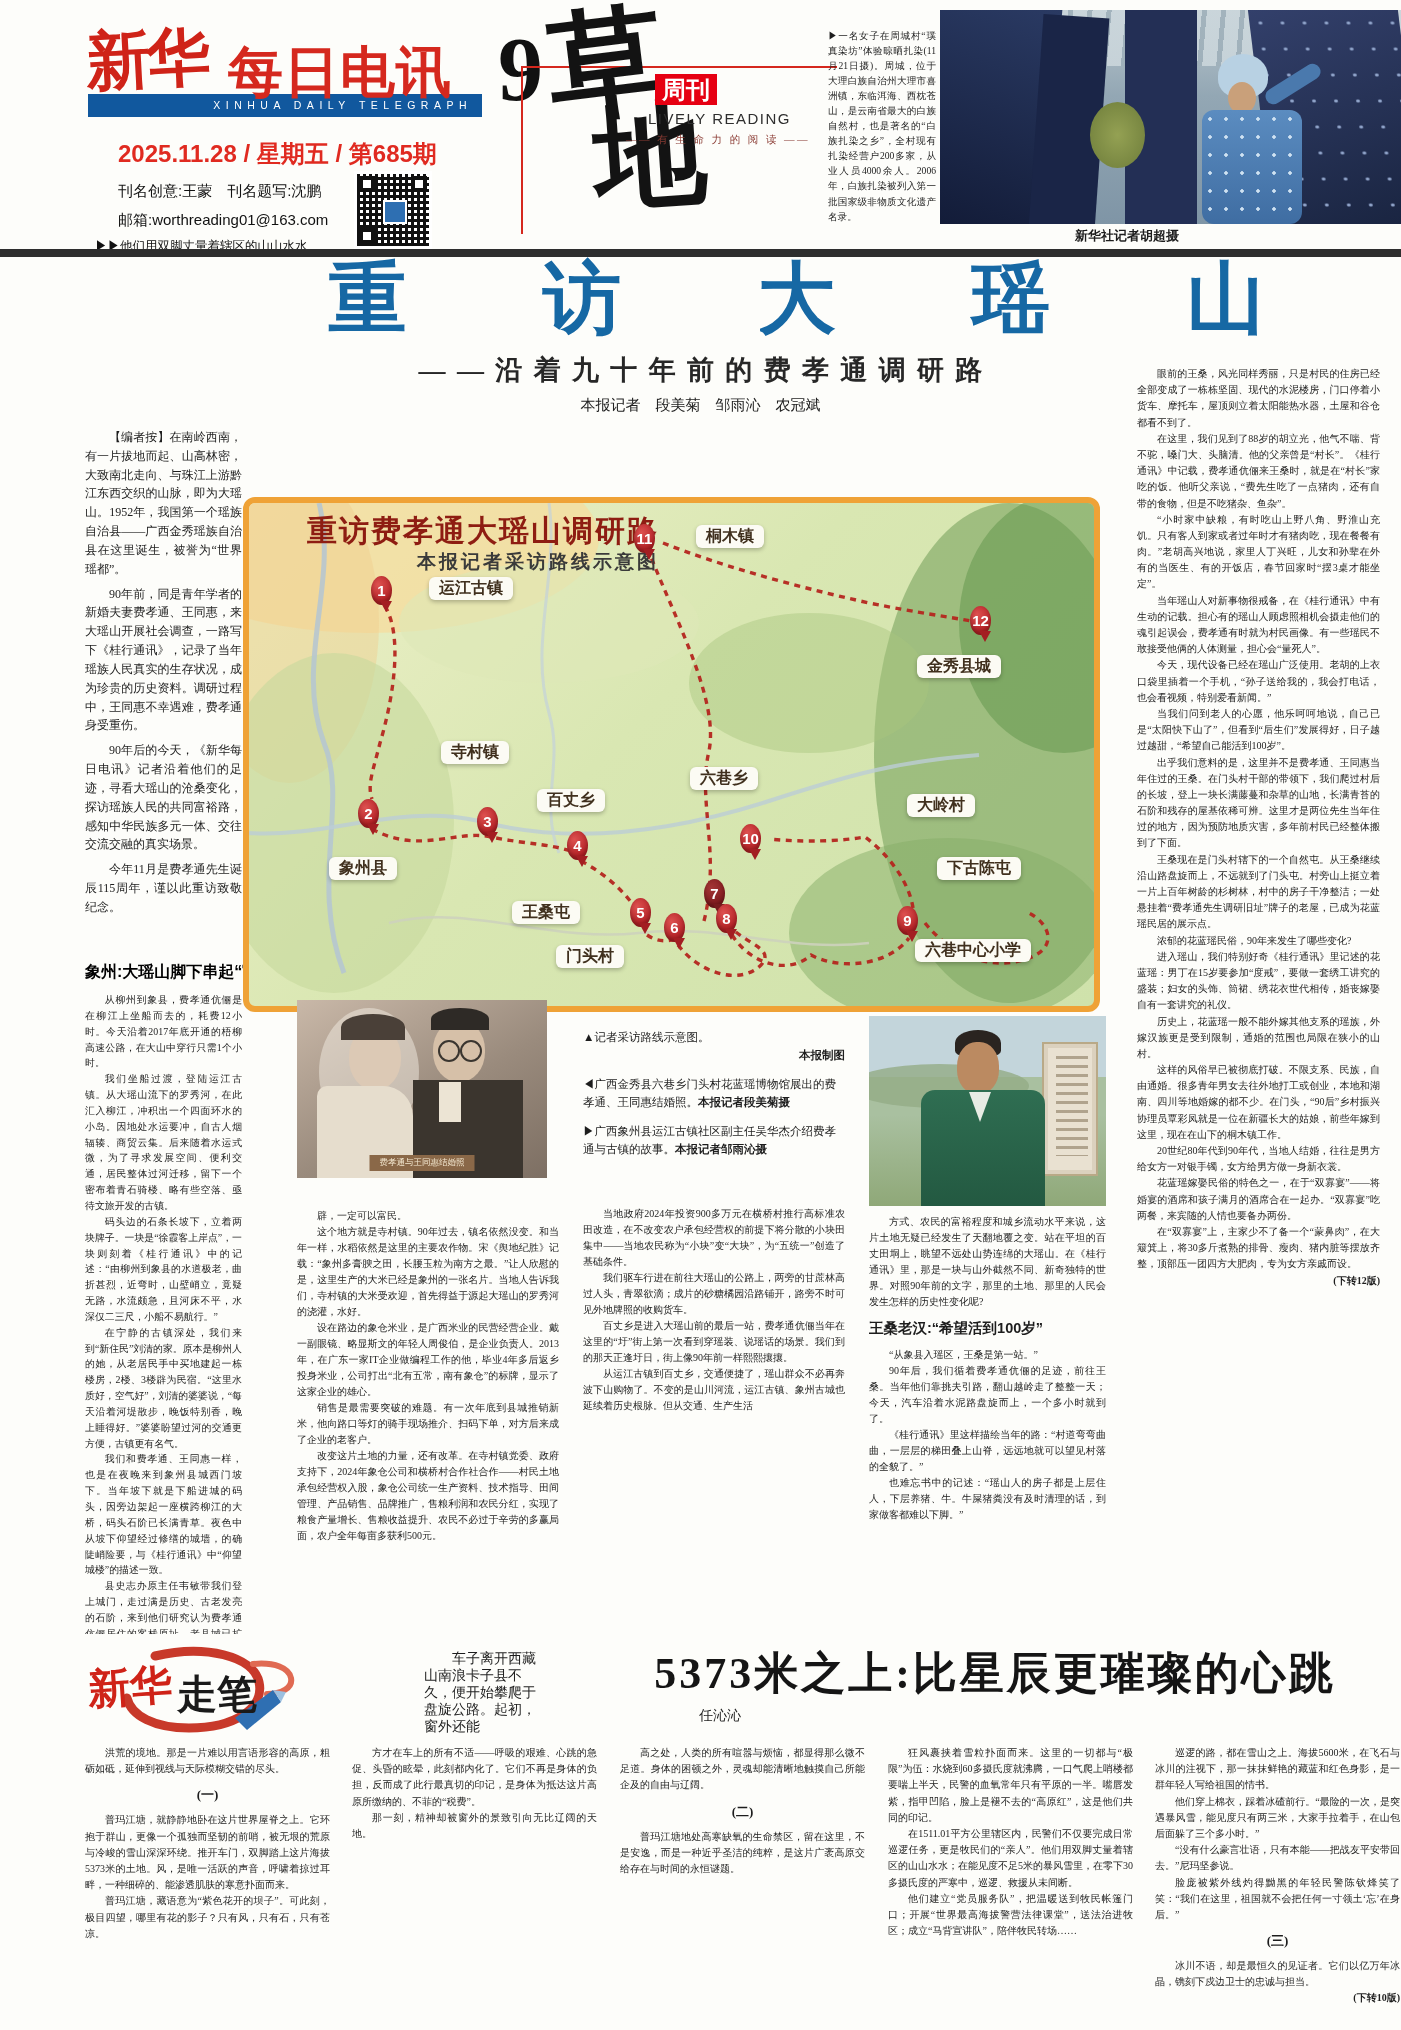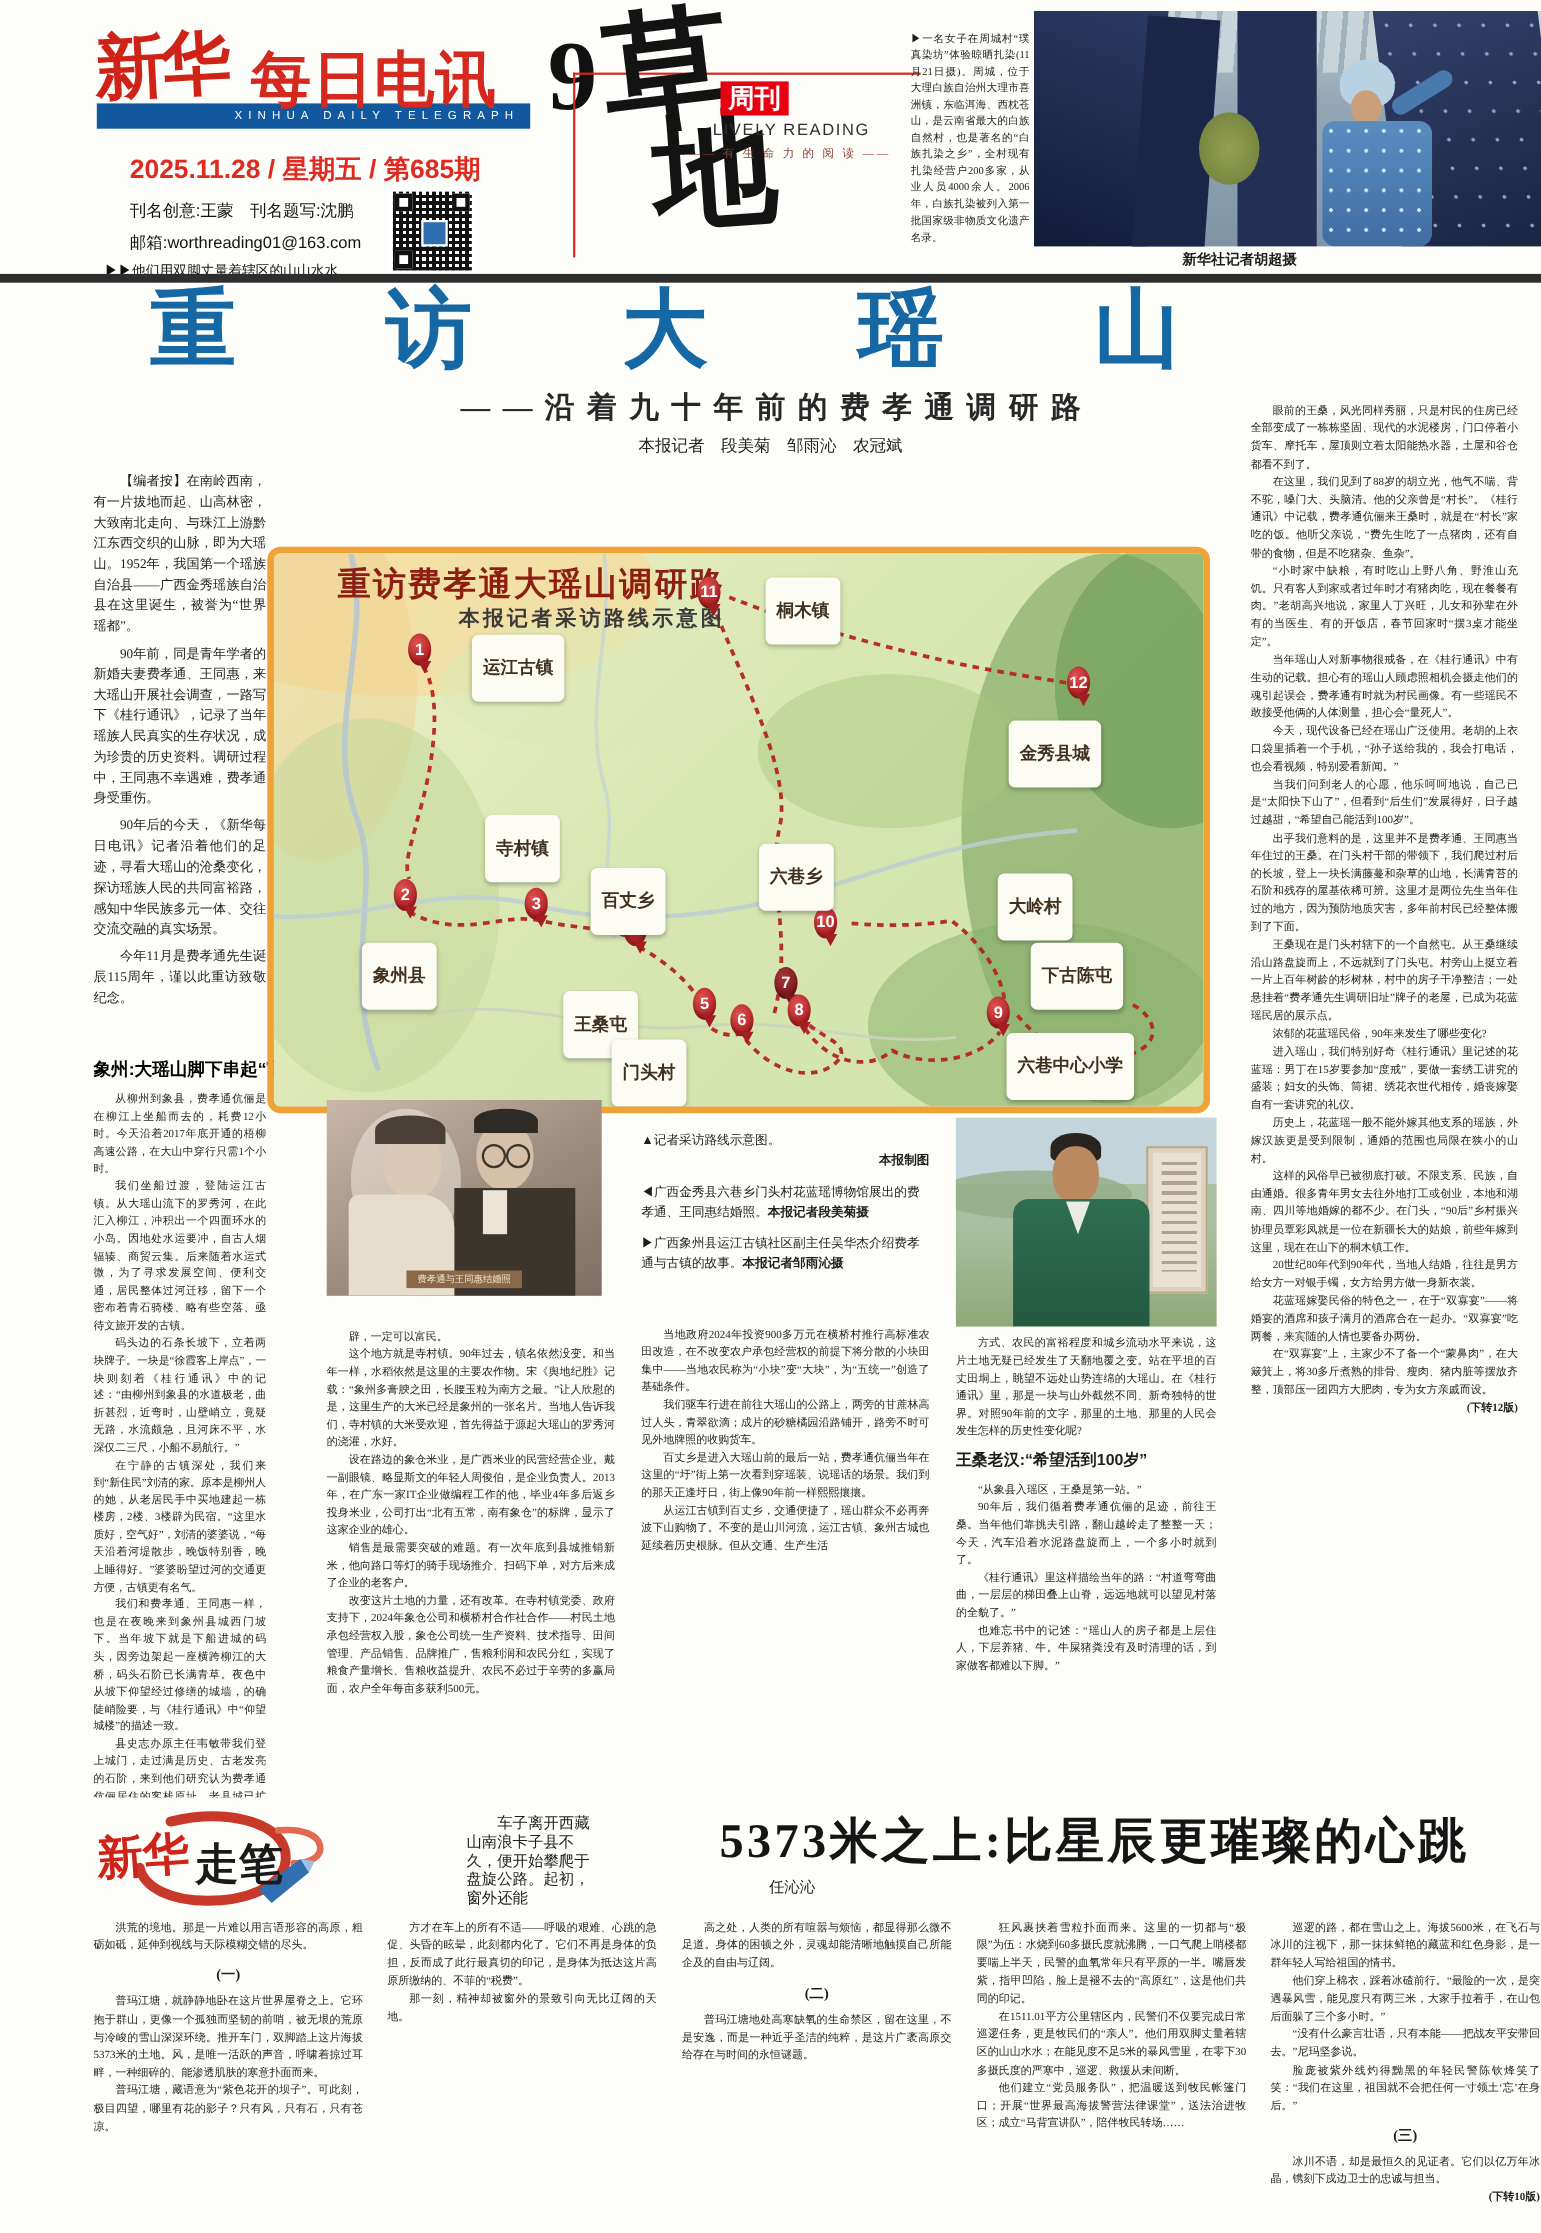--- a/index.html
+++ b/index.html
@@ -31,21 +31,21 @@
   .cao2{left:594px;top:100px;font-size:112px;font-weight:900;color:#131313;transform:rotate(-4deg);line-height:1;z-index:2;}
   .badge{left:655px;top:74px;width:62px;height:31px;background:#e60012;color:#fff;font-weight:bold;font-size:24px;
          text-align:center;line-height:31px;font-family:"Liberation Sans",sans-serif;z-index:3;}
   .mast-en{left:648px;top:110px;font-size:15px;letter-spacing:1.5px;color:#2e2e2e;font-family:"Liberation Sans",sans-serif;z-index:3;}
   .mast-slogan{left:626px;top:133px;font-size:10.5px;letter-spacing:2.5px;color:#8a3b33;z-index:3;}
   .hd-caption{left:828px;top:28px;width:108px;height:194px;font-size:9.6px;line-height:1.57;}
   .hd-credit{left:1075px;top:227px;font-size:13px;font-weight:bold;font-family:"Liberation Sans",sans-serif;}
   .photo1{left:940px;top:10px;width:461px;height:214px;overflow:hidden;background:linear-gradient(180deg,#b9c6cd,#93a7b4 40%,#7f95a6);}
   .rule{left:0;top:249px;width:1401px;height:8px;background:#2e2e2e;}
   
-  .headline{left:0;top:258px;width:1401px;text-align:left;font-size:78px;font-weight:900;color:#1668a4;
+  .headline{left:0;top:258px;width:1401px;text-align:right;font-size:78px;font-weight:900;color:#1668a4;
             letter-spacing:1.75em;text-indent:1.75em;font-family:"Liberation Sans",sans-serif;line-height:1.05;}
   .subhead{left:0;top:352px;width:1401px;text-align:center;font-size:27px;font-weight:bold;color:#272727;
            letter-spacing:0.42em;text-indent:0.42em;}
   .byline{left:0;top:396px;width:1055px;text-align:center;font-size:15px;color:#222;}
   .ednote{left:85px;top:428px;width:157px;height:534px;font-size:12px;line-height:1.57;}
   .ednote p{margin:0 0 6px 0;text-indent:2em;}
   .sec1head{left:85px;top:962px;width:260px;font-size:16px;font-weight:bold;white-space:nowrap;
             font-family:"Liberation Sans",sans-serif;color:#000;}
   .col1{left:85px;top:992px;width:157px;height:642px;font-size:9.9px;line-height:1.6;}
   .col2{left:297px;top:1208px;width:262px;height:428px;font-size:10px;line-height:1.6;}
@@ -62,21 +62,21 @@
   .map{left:243px;top:497px;width:845px;height:503px;border:6px solid #efa236;border-radius:12px;overflow:hidden;
        background:linear-gradient(135deg,#eef0c9,#d9e7b2 45%,#cfe2ab);}
   .map-title{left:58px;top:8px;font-size:30px;font-weight:900;color:#8e1d12;font-family:"Liberation Sans",sans-serif;letter-spacing:2px;}
   .map-sub{left:168px;top:46px;font-size:19px;font-weight:bold;color:#3a3a3a;font-family:"Liberation Sans",sans-serif;letter-spacing:3px;}
   .pin{position:absolute;width:21px;height:29px;border-radius:50%;color:#fff;font-weight:bold;font-size:15px;
        display:flex;align-items:center;justify-content:center;font-family:"Liberation Sans",sans-serif;
        background:radial-gradient(circle at 35% 30%,#dd5150,#b32125 68%);box-shadow:inset 0 -3px 4px rgba(0,0,0,.28);z-index:4;}
   .pin::after{content:"";position:absolute;top:25px;left:8.5px;border:6px solid transparent;border-top:11px solid #a31e22;}
   .pin.dk{background:radial-gradient(circle at 35% 30%,#a33535,#801a1e 68%);z-index:3;}
   .pin.dk::after{border-top-color:#771a1d;}
-  .mlabel{position:absolute;background:#fcfbf4;border-radius:6px;padding:20px 10px;font-weight:bold;font-size:16px;
+  .mlabel{position:absolute;background:#fcfbf4;border-radius:6px;padding:1px 10px;font-weight:bold;font-size:16px;
           color:#40301e;box-shadow:0 2px 4px rgba(0,0,0,.25);font-family:"Liberation Sans",sans-serif;white-space:nowrap;z-index:5;}
   
   .photo2{left:297px;top:1000px;width:250px;height:178px;overflow:hidden;background:linear-gradient(150deg,#c9b8a8,#9a8b7d 55%,#7d6f63);}
   .p2cap{position:absolute;left:50%;bottom:7px;transform:translateX(-50%);background:#8a6848;color:#f3e7cf;
          font-size:8.5px;padding:2px 10px;white-space:nowrap;}
   .photo3{left:869px;top:1016px;width:237px;height:190px;overflow:hidden;background:linear-gradient(#c3d5db 32%,#a9c0a0 32% 52%,#8fa878);}
   
   .zb-logo{left:85px;top:1642px;width:232px;height:94px;}
   .b-intro{left:424px;top:1650px;width:114px;height:88px;font-size:14px;line-height:1.22;overflow:hidden;}
   .b-intro p{margin:0;text-indent:2em;}

